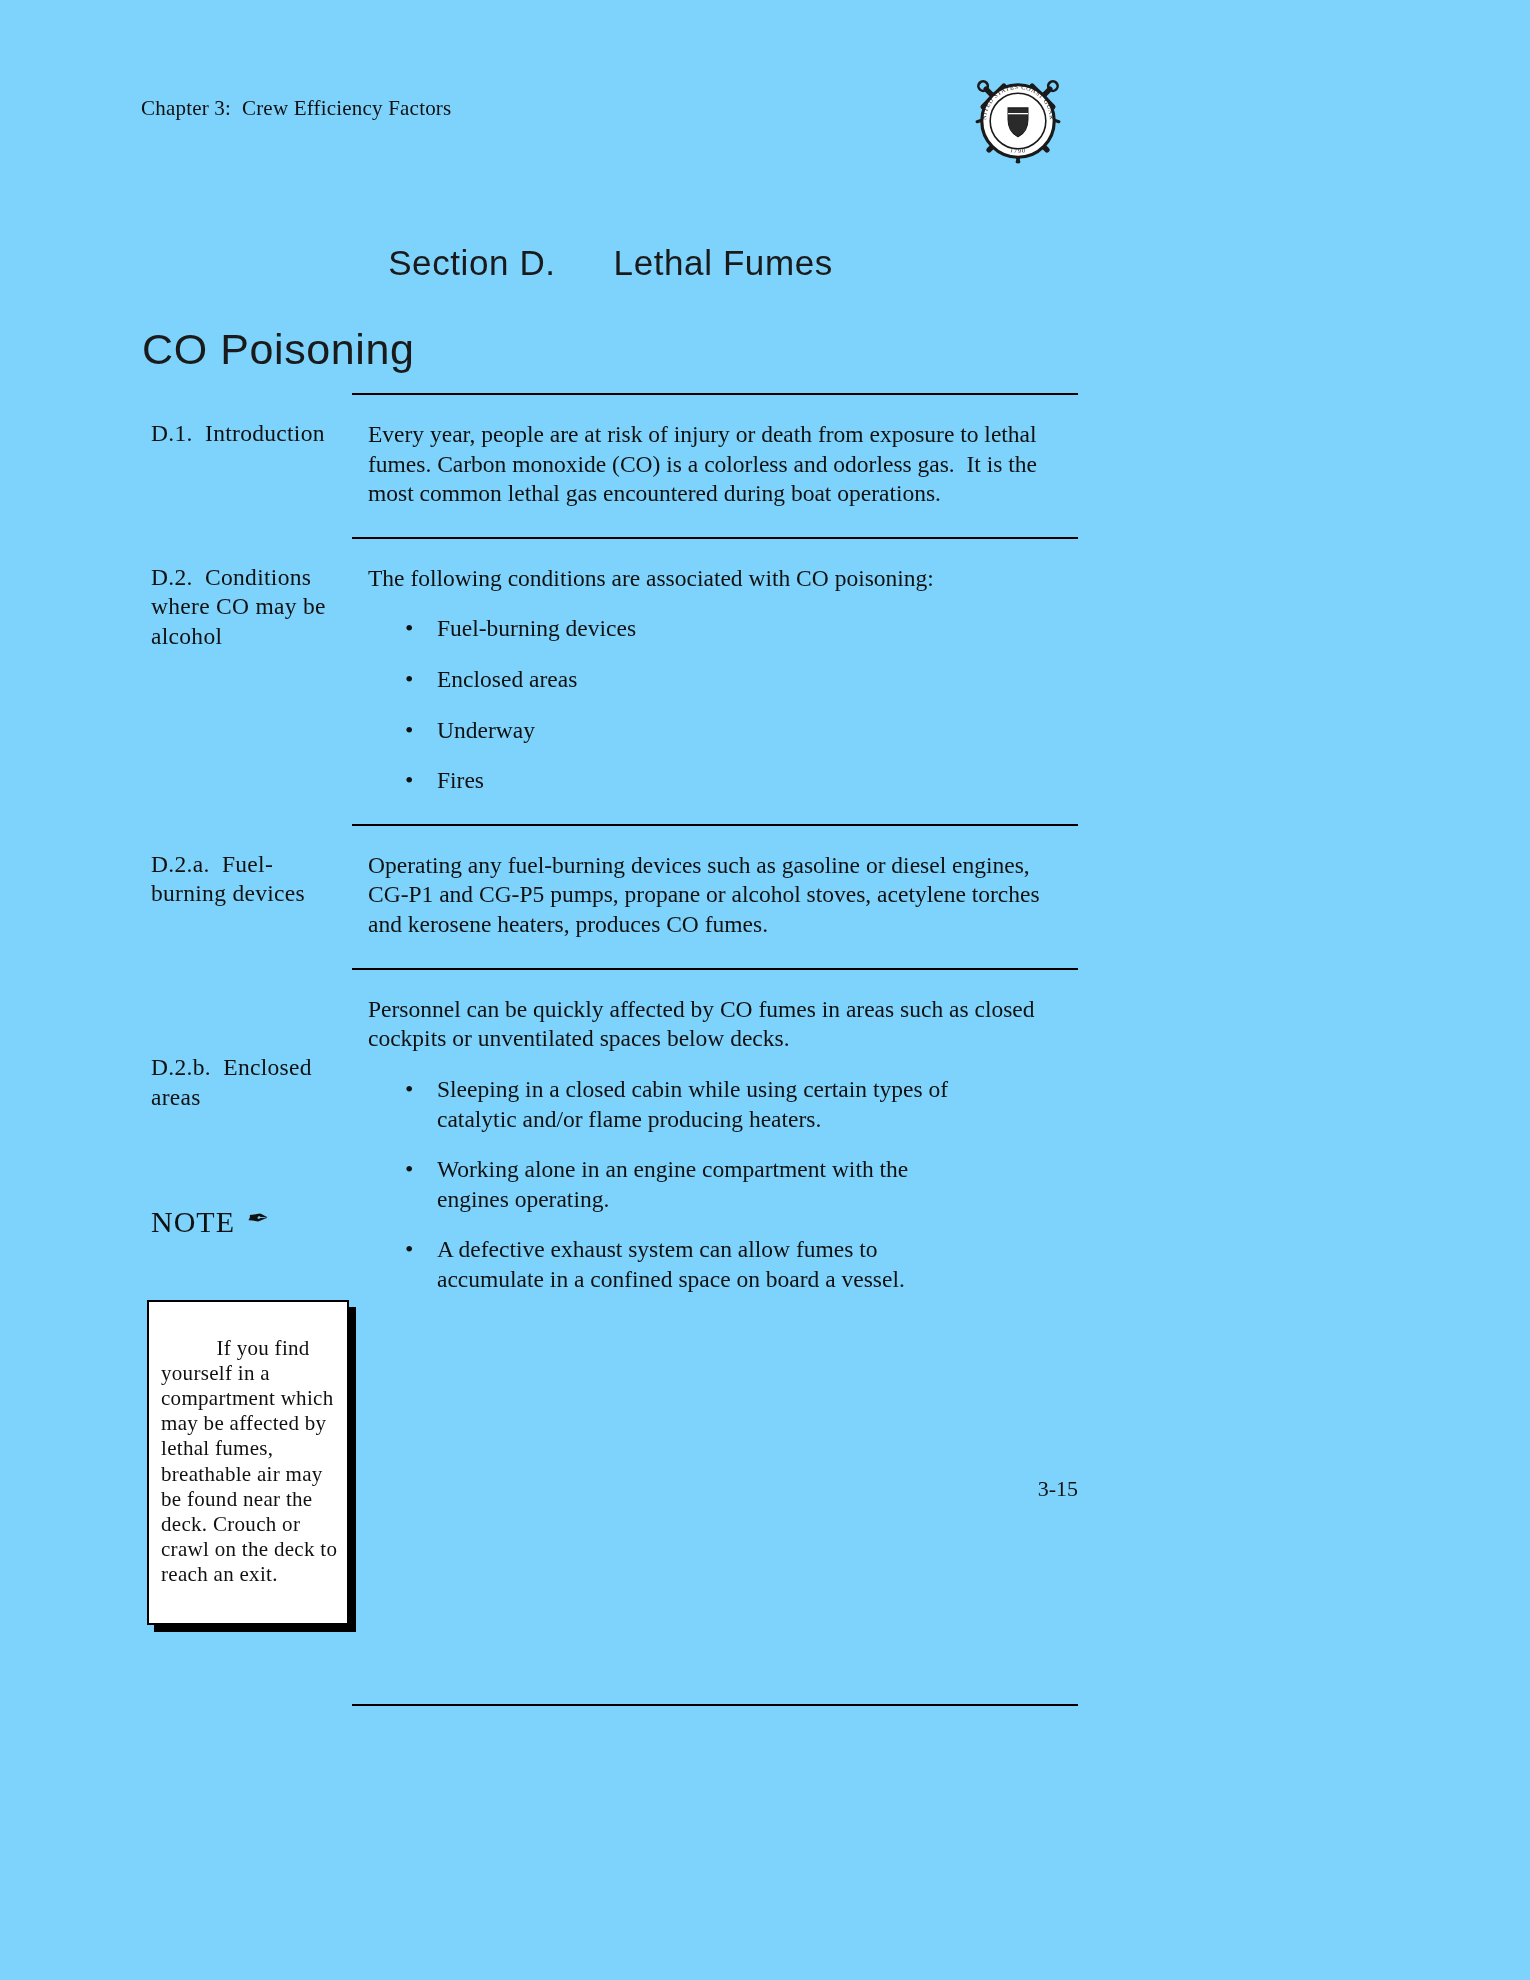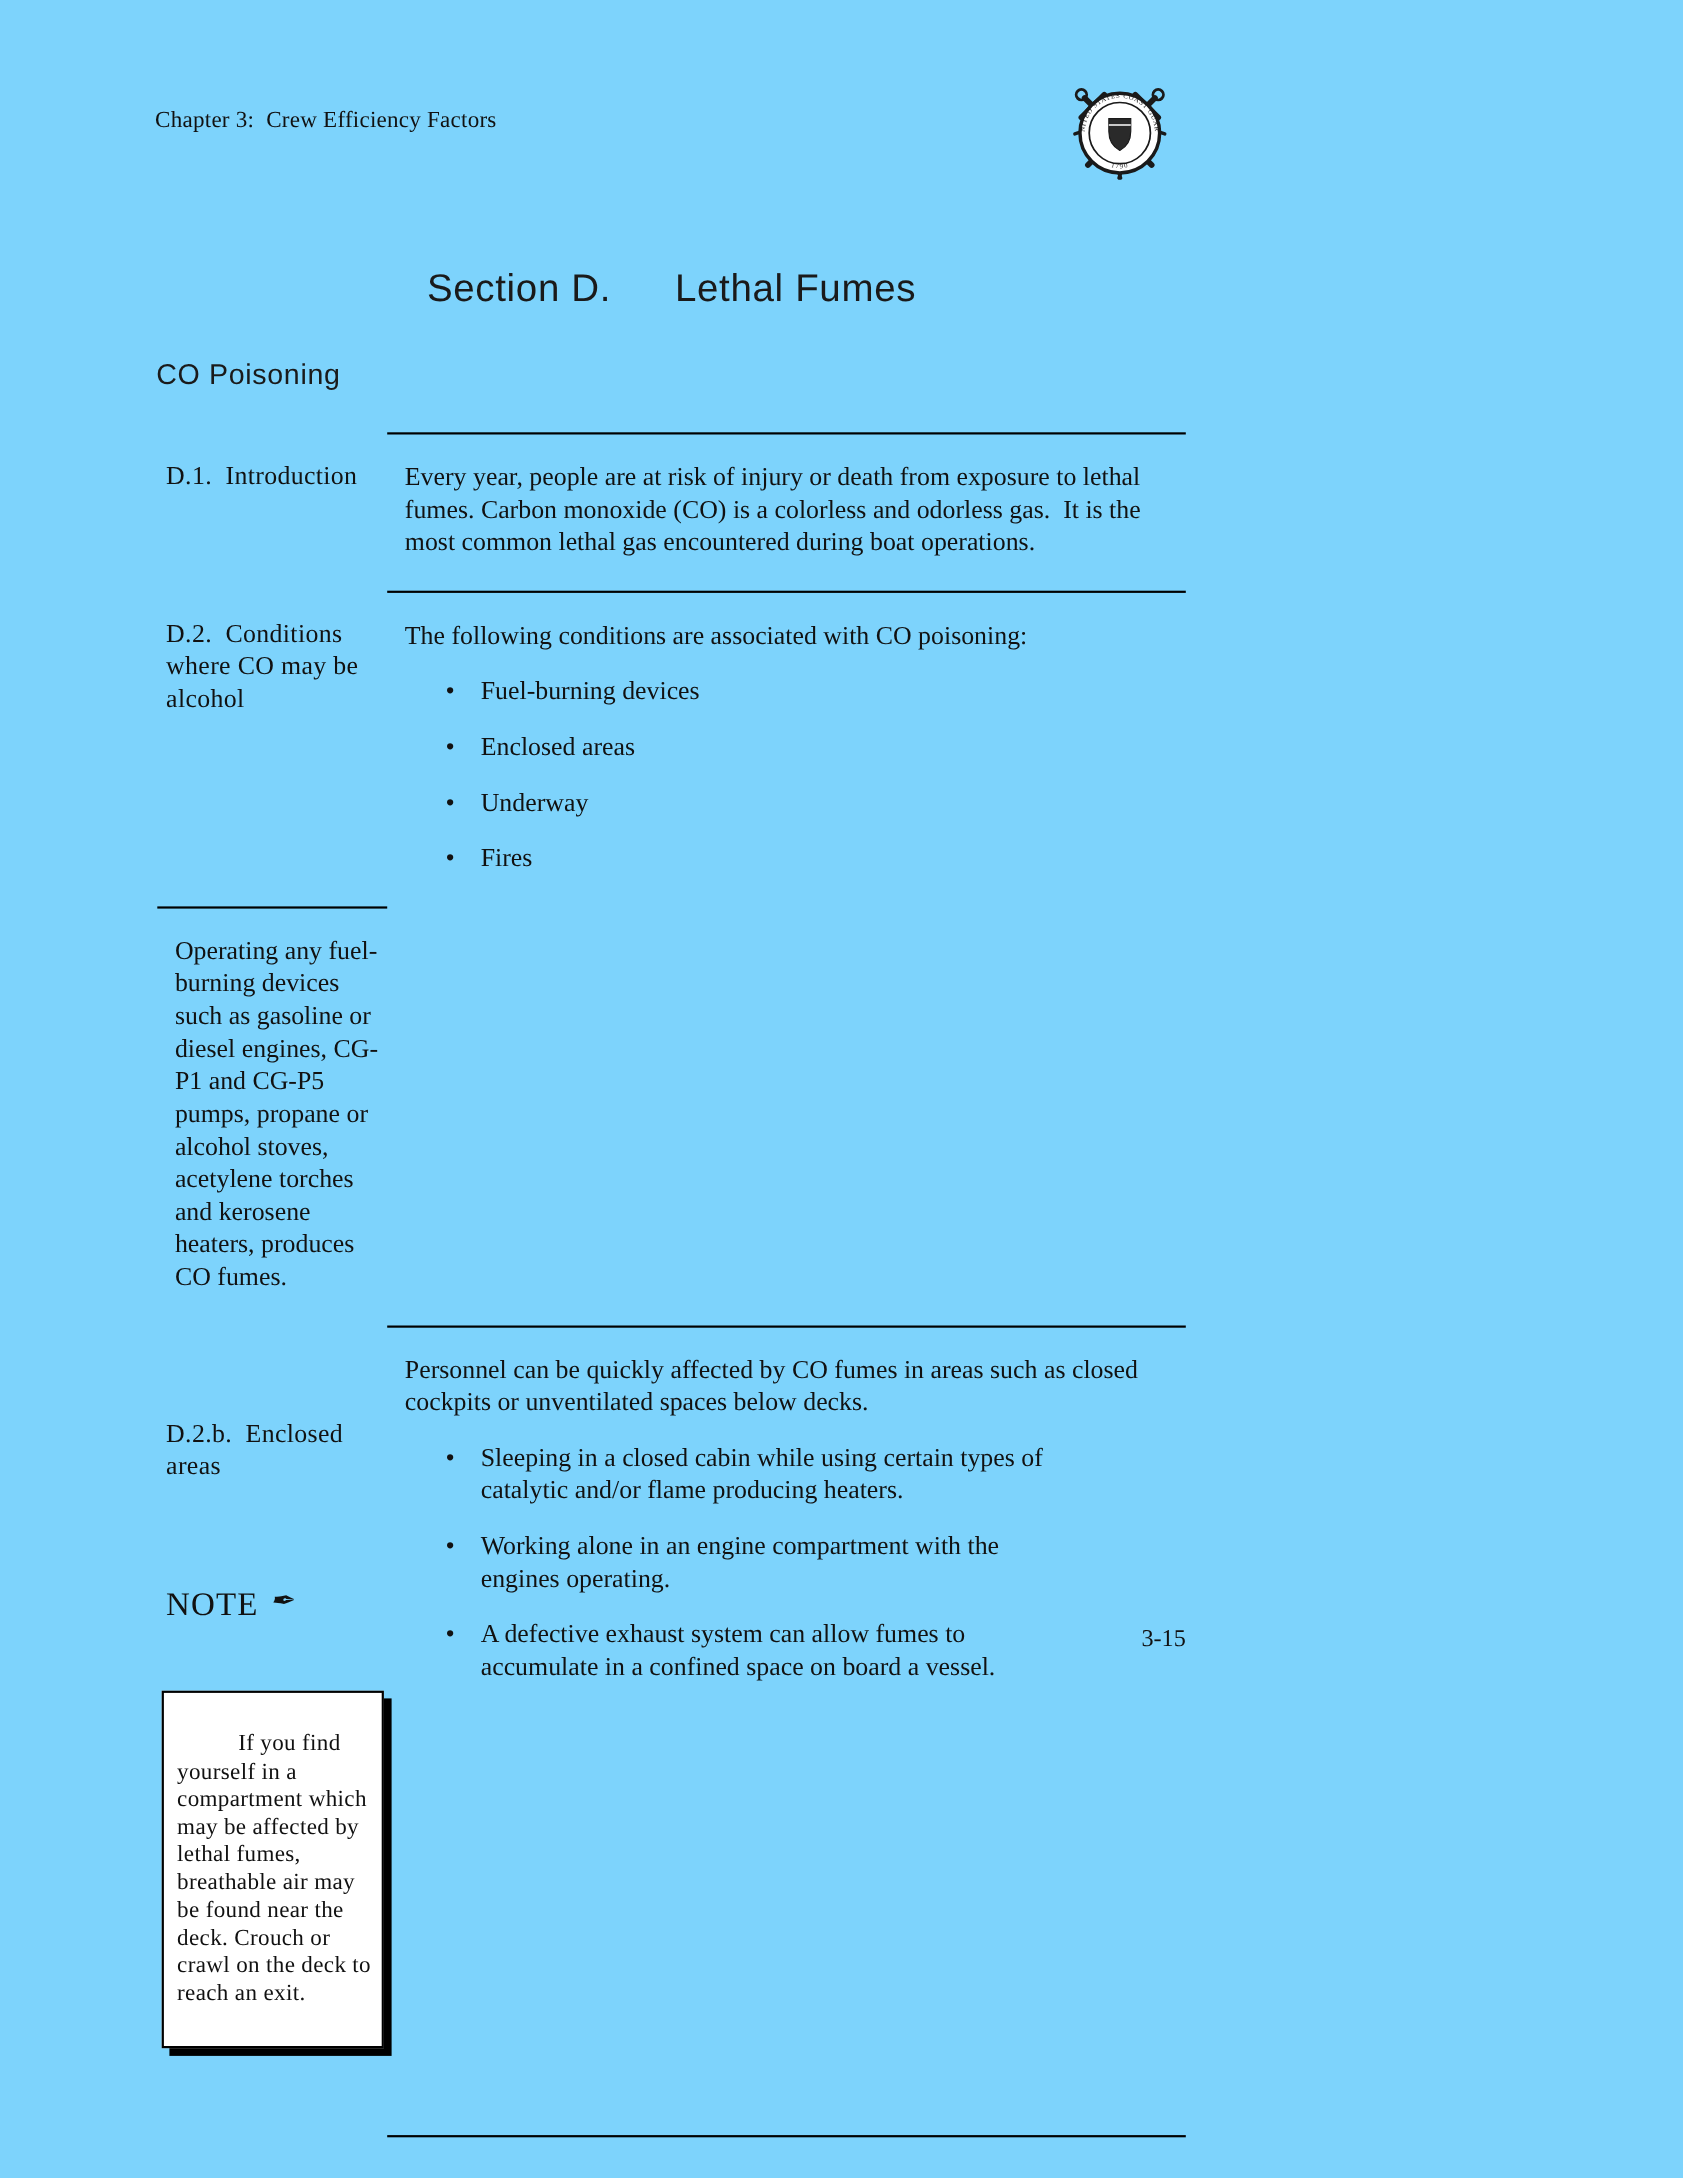--- a/index.html
+++ b/index.html
@@ -43,21 +43,21 @@
     letter-spacing: 0.6px;
     color: #1a1a1a;
   }
   .section-title .gap { display: inline-block; width: 58px; }
 
   .page-heading {
     position: absolute;
     left: 142px;
     top: 325px;
     font-family: "Liberation Sans", sans-serif;
-    font-size: 26px;
+    font-size: 43px;
     font-weight: 400;
     letter-spacing: 0.6px;
     color: #1a1a1a;
     margin: 0;
   }
 
   .content {
     position: absolute;
     left: 143px;
     top: 393px;
@@ -199,20 +199,21 @@
         <ul class="bullets">
           <li>Fuel-burning devices</li>
           <li>Enclosed areas</li>
           <li>Underway</li>
           <li>Fires</li>
         </ul>
       </div>
     </div>
 
     <div class="row">
+      <div class="label">D.2.a.  Fuel-burning devices</div>
       <div class="body">
         <p>Operating any fuel-burning devices such as gasoline or diesel engines, CG-P1 and CG-P5 pumps, propane or alcohol stoves, acetylene torches and kerosene heaters, produces CO fumes.</p>
       </div>
     </div>
 
     <div class="row">
       <div class="label">
         <div>D.2.b.  Enclosed areas</div>
         <div class="note-heading">
           <span>NOTE</span>

